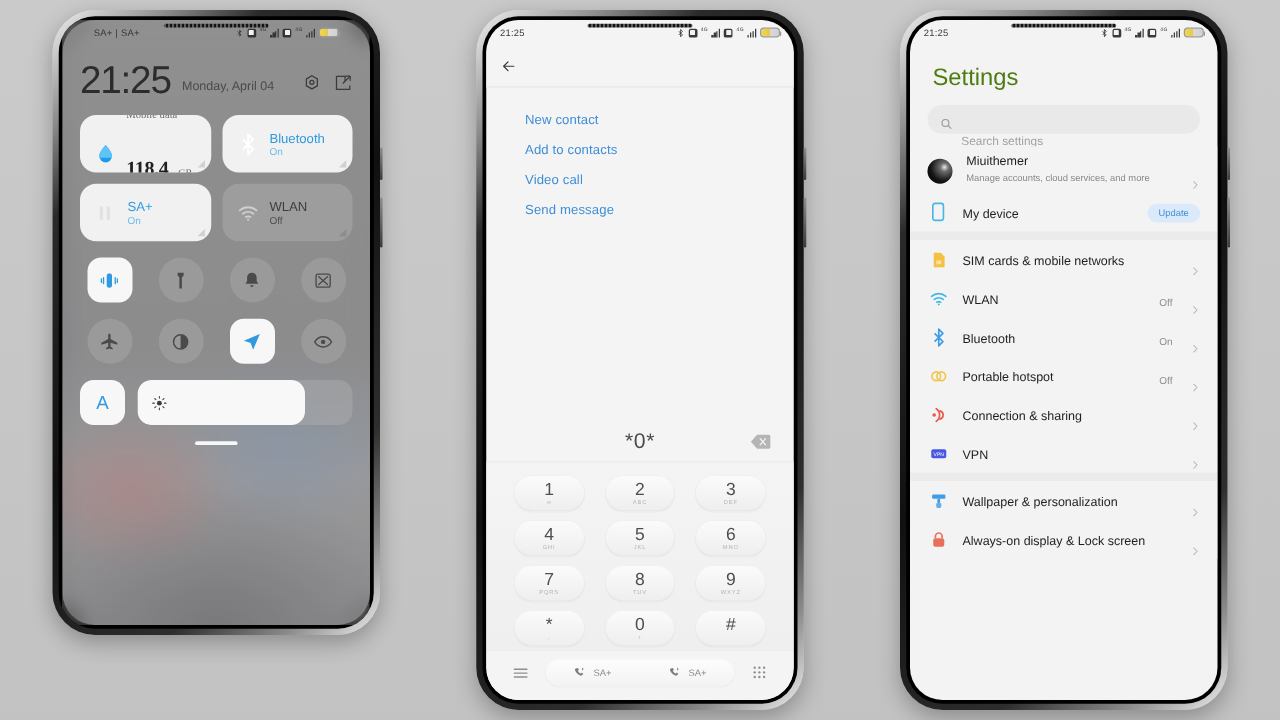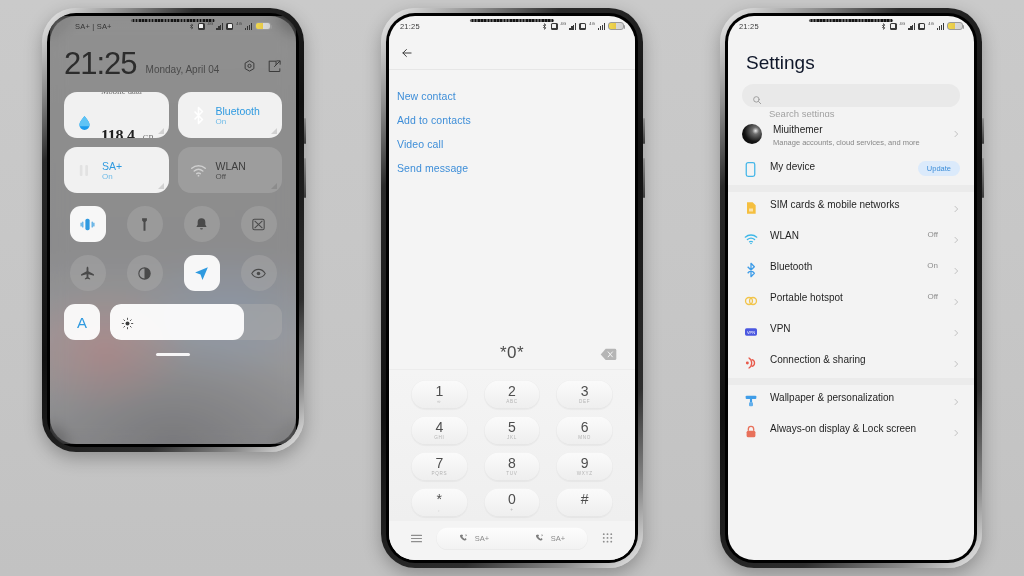--- a/index.html
+++ b/index.html
@@ -67,21 +67,21 @@
   .sim-box::after{content:"";position:absolute;inset:1.6px;background:#f3f3f3;border-radius:.5px}
   .net-g { font-size: 4px; line-height: 4px; transform: translateY(-2px); }
   .battery {
     width: 16px; height: 8px; border-radius: 3px; position: relative;
     background: linear-gradient(90deg,#f0d94e 0%, #e6c84a 48%, #d9d9d9 48%, #d2d2d2 100%);
     border: .8px solid #9a9a9a;
   }
   .battery::after{content:"";position:absolute;right:-2.2px;top:2px;width:1.6px;height:3.6px;border-radius:0 1px 1px 0;background:#9a9a9a}
 
   
-  #phone1 { left: 42px; top: 8px; width: 262px; height: 444px; }
+  #phone1 { left: 42px; top: 8px; width: 262px; height: 500px; }
   .cc-wallpaper {
     position: absolute; inset: 0;
     background:
       radial-gradient(120px 90px at 22% 78%, rgba(190,120,120,.55), rgba(190,120,120,0) 70%),
       radial-gradient(130px 100px at 72% 70%, rgba(120,150,190,.40), rgba(120,150,190,0) 70%),
       radial-gradient(200px 150px at 50% 100%, rgba(90,90,95,.5), rgba(90,90,95,0) 75%),
       linear-gradient(180deg,#8f8f8f 0%,#8b8b8b 30%,#8a8a8c 55%,#9a9a9c 75%,#8c8c8e 100%);
     filter: blur(.2px);
   }
   .cc-dim { position:absolute; inset:0; background: rgba(150,150,150,.18); backdrop-filter: blur(8px); }
@@ -173,21 +173,21 @@
     position:relative; height: 34px;
     display:flex;align-items:center;
     border-bottom: 1px solid #e6e6e6;
     background: #f4f4f4;
   }
   .rc-back { width: 36px; display:flex;align-items:center;justify-content:center;color:#3b3b3b; }
   .rc-title { position:absolute; left:0; right:0; text-align:center; font-size: 12.5px; color: #5d5d5d; pointer-events:none;}
   .rc-menu { padding: 14px 0 0 0; flex: 0 0 auto; }
   .rc-item {
     font-size: 10.5px; color: #3e8ed8;
-    padding: 6px 22px 6px 8px;
+    padding: 6px 22px 6px 31px;
     letter-spacing: .1px;
   }
   .rc-spacer { flex: 1 1 auto; }
 
   .dial-display {
     position: relative;
     height: 34px; display:flex; align-items:center; justify-content:center;
     border-bottom: 1px solid #ececec;
   }
   .dial-number { font-size: 17px; color:#4b4b4b; letter-spacing: .5px; }
@@ -222,33 +222,33 @@
     box-shadow: inset 0 0 0 .7px rgba(0,0,0,.04);
     display:flex; align-items:center; justify-content:space-around;
   }
   .call-opt { display:flex; align-items:center; gap: 5px; }
   .call-opt svg { width: 11px; height: 11px; color:#7d7d7d; }
   .call-sim { font-size: 7.5px; color:#8b8b8b; }
 
   
   #phone3 { left: 720px; top: 8px; width: 262px; height: 560px; }
   #phone3 .screen { background: #f3f3f3; display:flex; flex-direction:column; }
-  .set-title { font-size: 19px; color: #0f172a; padding: 16px 18px 10px; font-weight: 400; }
+  .set-title { font-size: 19px; color: #4d7c0f; padding: 16px 18px 10px; font-weight: 400; }
   .searchbar {
     margin: 0 14px 10px; height: 23px; border-radius: 12px;
     background: #e9e9e9;
     display:flex; align-items:center; gap: 7px; padding: 0 10px;
   }
   .search-ico { width: 10px; height: 10px; color:#9a9a9a; }
   .search-ph { font-size: 9.5px; color: #a2a2a2; margin-top: 36px; }
 
   .set-group { background: #f3f3f3; }
   .set-gap { height: 7px; background: #ebebeb; }
   .set-row {
-    display:flex; align-items:flex-start; gap: 11px;
+    display:flex; align-items:flex-end; gap: 11px;
     padding: 7px 14px;
     min-height: 30px;
   }
   .set-ico { width: 17px; height: 17px; flex: 0 0 17px; display:flex; align-items:center; justify-content:center; }
   .set-label { font-size: 10px; color: #1f1f1f; flex:1; line-height: 1.25; }
   .set-sub { font-size: 7.5px; color: #888; margin-top: 1.5px; }
   .set-val { font-size: 8px; color: #8d8d8d; margin-right: 3px; }
   .chev { width: 8px; height: 8px; color:#b4b4b4; flex: 0 0 8px; }
   .avatar {
     width: 20px; height: 20px; border-radius: 50%;
@@ -741,40 +741,40 @@
               </span>
               <span class="set-label">Portable hotspot</span>
               <span class="set-val">Off</span>
               <span class="chev"><svg viewBox="0 0 24 24" fill="none" stroke="currentColor" stroke-width="2.4" stroke-linecap="round" stroke-linejoin="round">
                   <path d="M9 4l8 8-8 8"></path>
                 </svg></span>
             </div>
             <div class="set-row">
               <span class="set-ico">
                 <svg viewBox="0 0 24 24" width="16" height="16">
-                  <rect x="3" y="6.5" width="18" height="11" rx="2.4" fill="#4a57e0"></rect>
-                  <text x="12" y="14.4" font-size="6" fill="#fff" text-anchor="middle" font-family="sans-serif">VPN</text>
-                </svg>
-              </span>
-              <span class="set-label">VPN</span>
-              <span class="chev"><svg viewBox="0 0 24 24" fill="none" stroke="currentColor" stroke-width="2.4" stroke-linecap="round" stroke-linejoin="round">
-                  <path d="M9 4l8 8-8 8"></path>
-                </svg></span>
-            </div>
-            <div class="set-row">
-              <span class="set-ico">
-                <svg viewBox="0 0 24 24" width="16" height="16">
                   <g fill="none" stroke="#e8594a" stroke-width="2" stroke-linecap="round">
                     <path d="M9 4.5a9 9 0 0 1 0 15"></path>
                     <path d="M13.5 7a5.2 5.2 0 0 1 0 10"></path>
                   </g>
                   <circle cx="6.5" cy="12" r="2.2" fill="#e8594a"></circle>
                 </svg>
               </span>
               <span class="set-label">Connection &amp; sharing</span>
+              <span class="chev"><svg viewBox="0 0 24 24" fill="none" stroke="currentColor" stroke-width="2.4" stroke-linecap="round" stroke-linejoin="round">
+                  <path d="M9 4l8 8-8 8"></path>
+                </svg></span>
+            </div>
+            <div class="set-row">
+              <span class="set-ico">
+                <svg viewBox="0 0 24 24" width="16" height="16">
+                  <rect x="3" y="6.5" width="18" height="11" rx="2.4" fill="#4a57e0"></rect>
+                  <text x="12" y="14.4" font-size="6" fill="#fff" text-anchor="middle" font-family="sans-serif">VPN</text>
+                </svg>
+              </span>
+              <span class="set-label">VPN</span>
               <span class="chev"><svg viewBox="0 0 24 24" fill="none" stroke="currentColor" stroke-width="2.4" stroke-linecap="round" stroke-linejoin="round">
                   <path d="M9 4l8 8-8 8"></path>
                 </svg></span>
             </div>
           </div>
 
         <div class="set-gap"></div>
 
         <div class="set-group" id="groupPersonal">
             <div class="set-row">

